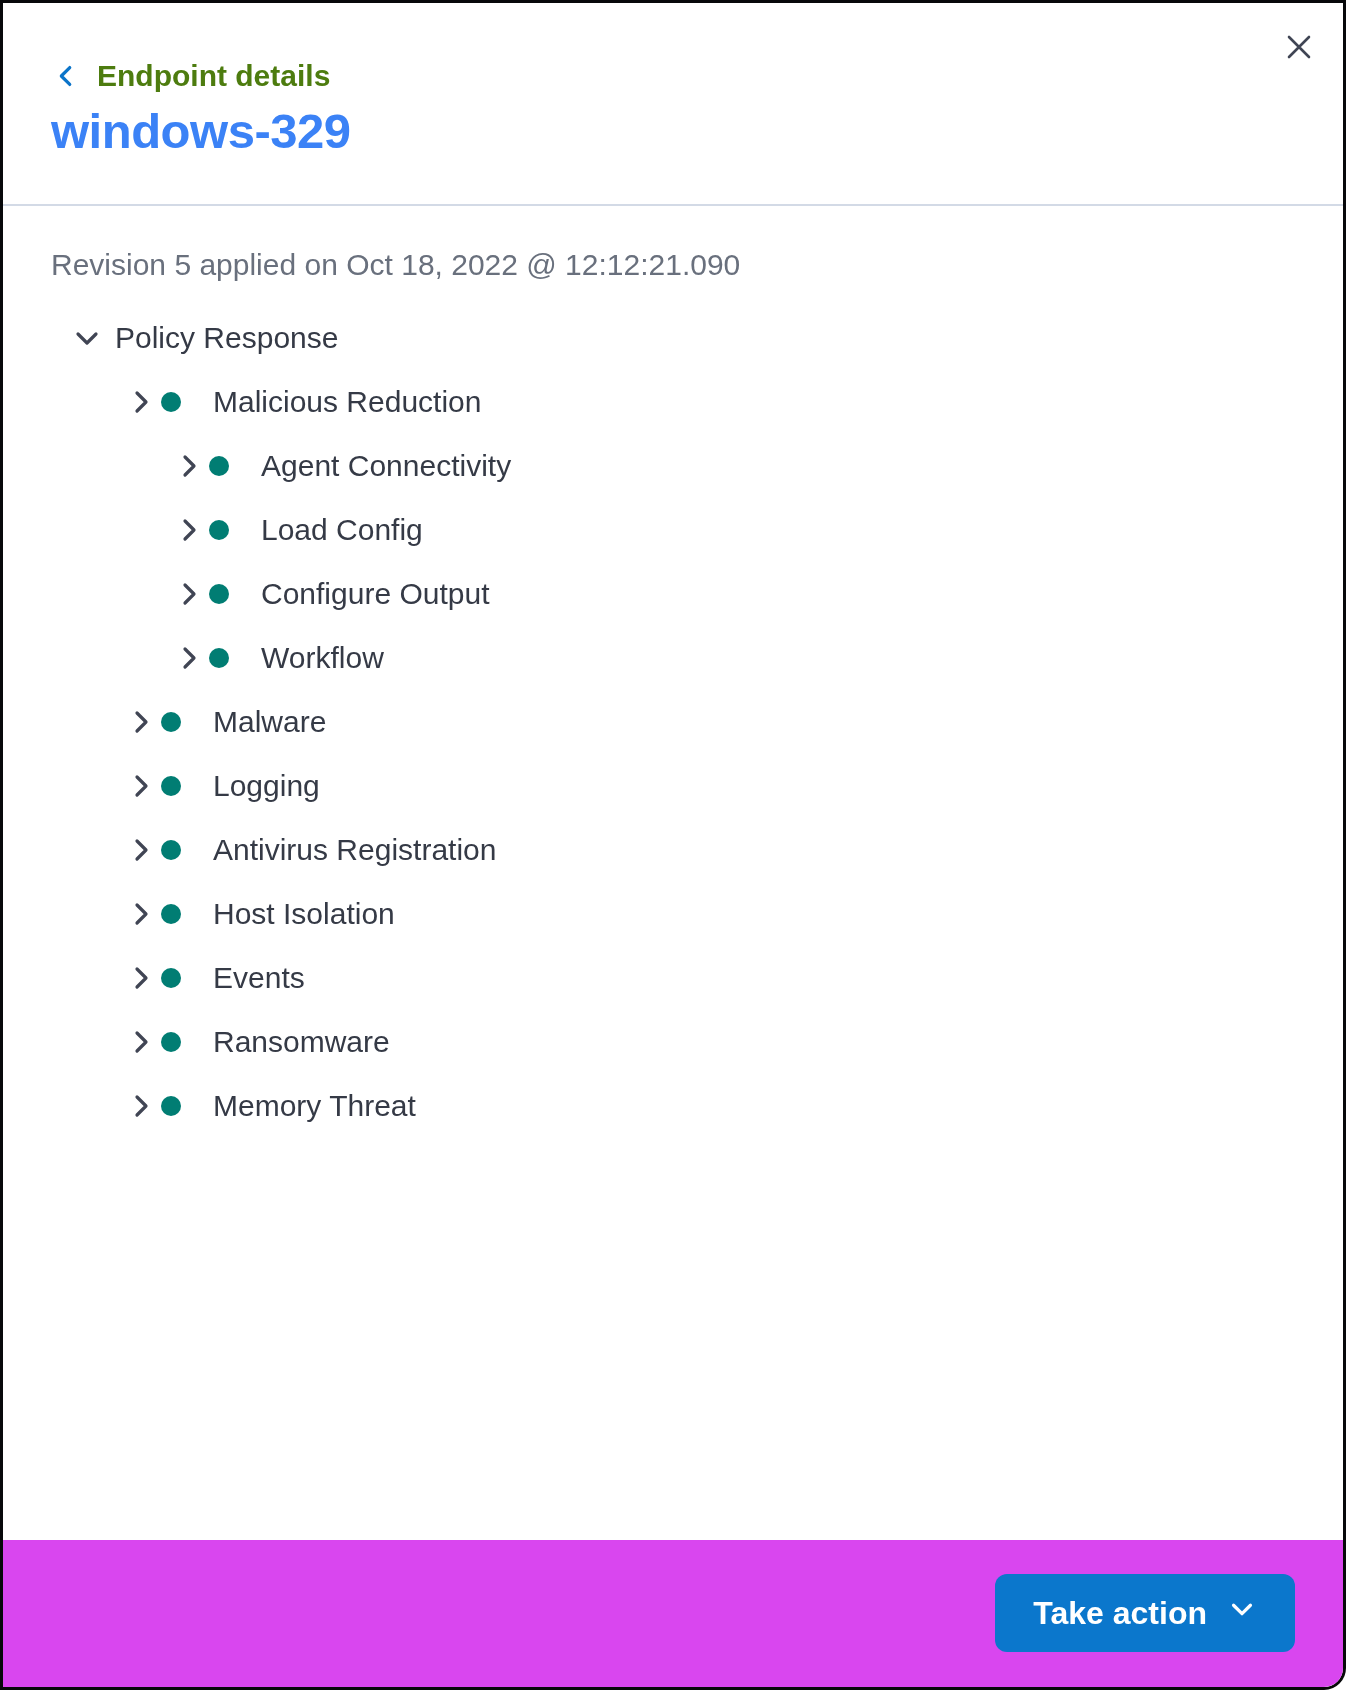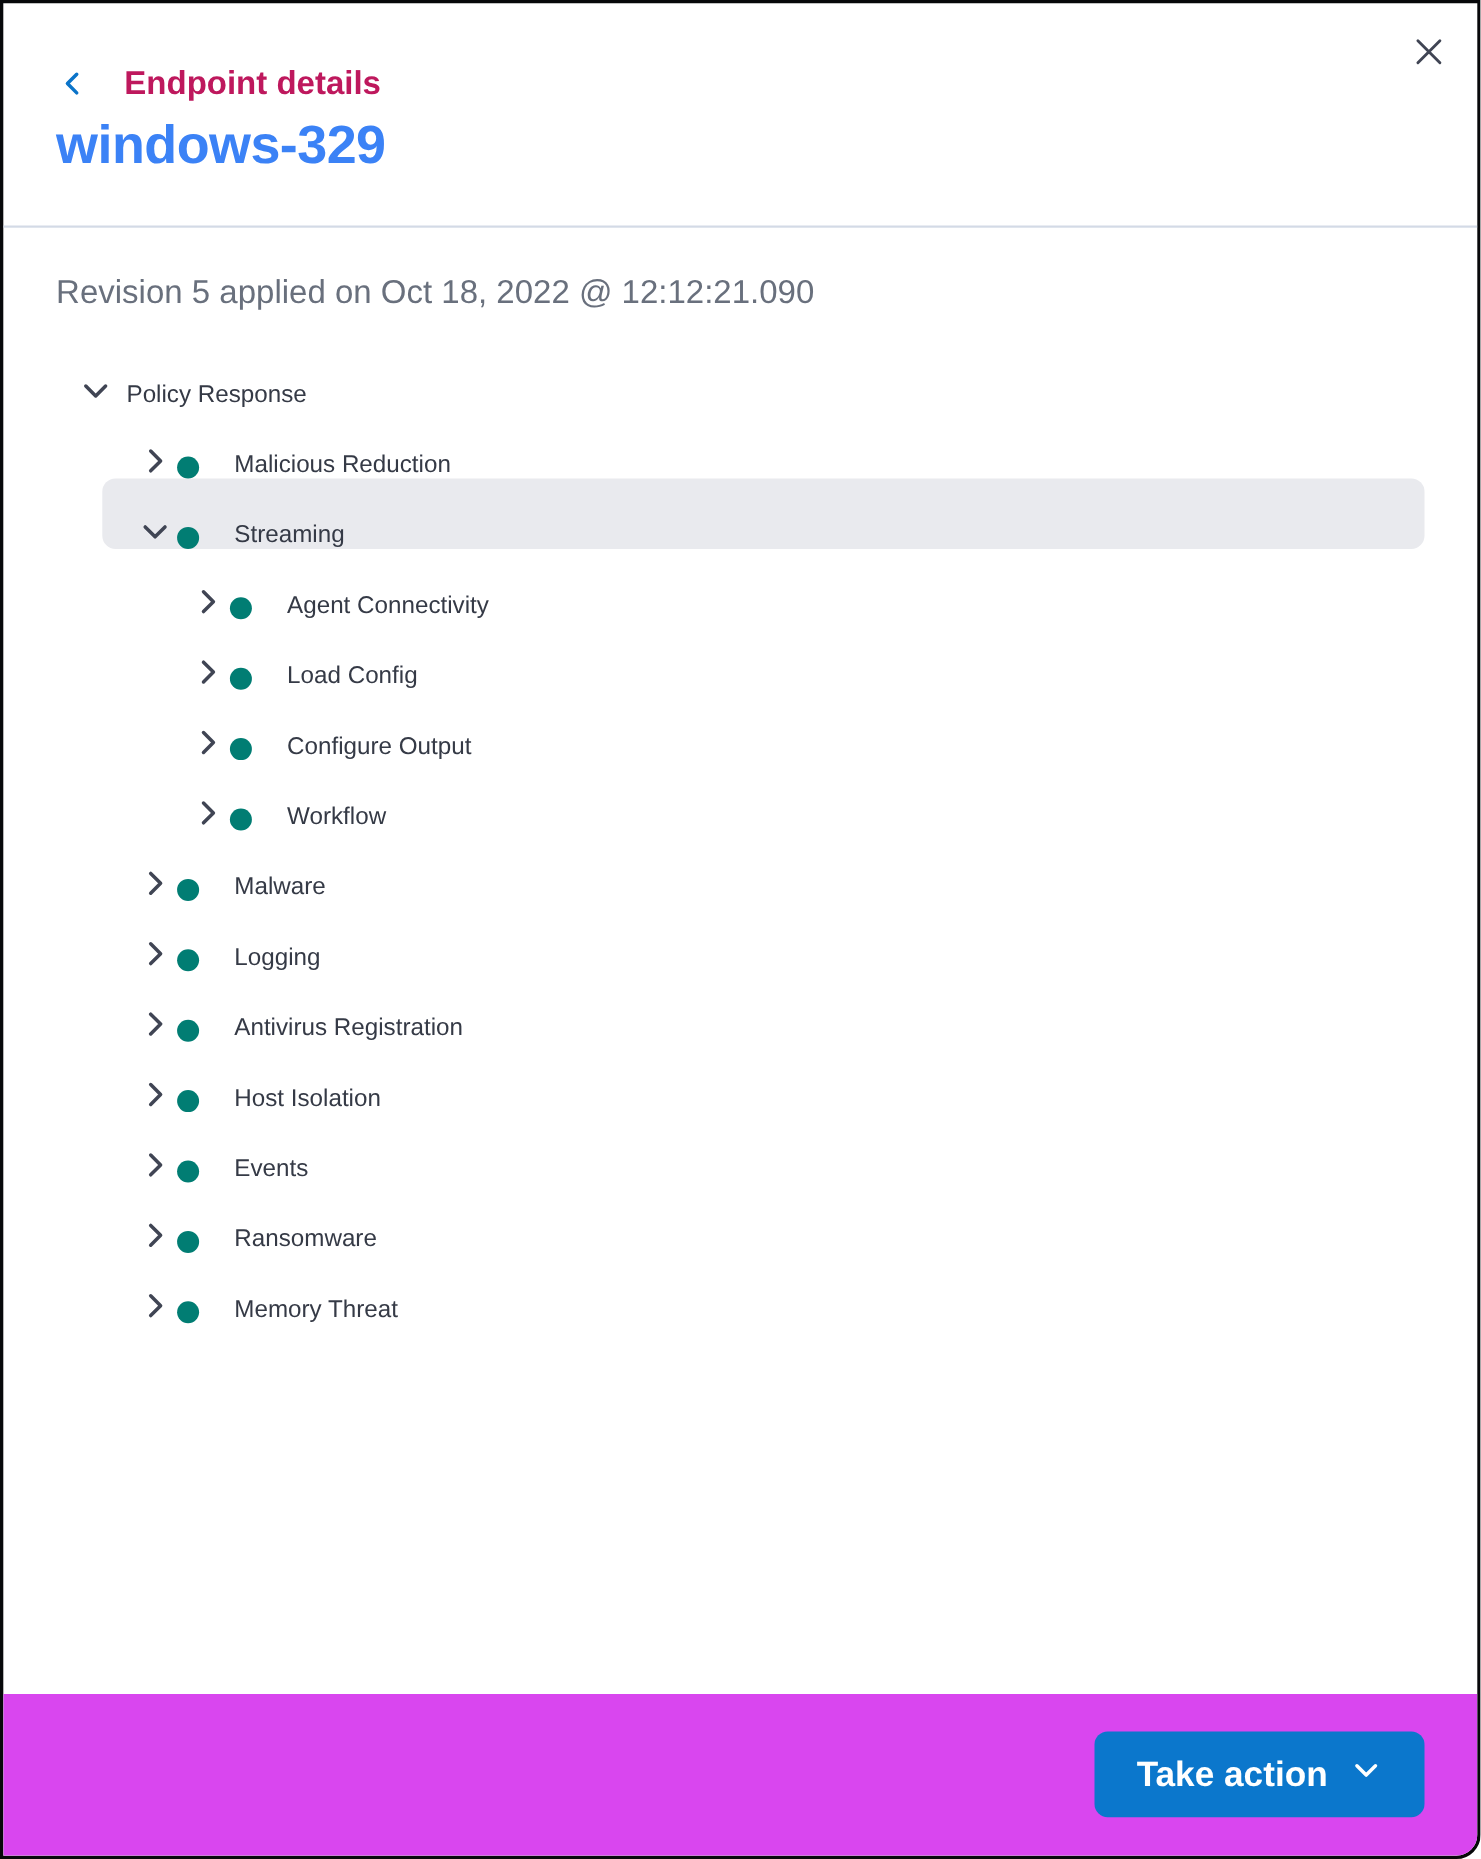--- a/index.html
+++ b/index.html
@@ -10,22 +10,22 @@
     border:3px solid #07080a;
     border-radius:0 0 22px 0;
     overflow:hidden;
     background:#ffffff;
     font-family:"Liberation Sans", sans-serif;
     color:#353a46;
   }
   
   .header{padding:56px 48px 0 48px;}
   .back-link{
-    display:inline-flex;align-items:center;gap:32px;
-    color:#be185d;font-size:30px;font-weight:700;
+    display:inline-flex;align-items:center;gap:16px;
+    color:#4d7c0f;font-size:30px;font-weight:700;
     cursor:pointer;background:none;border:none;padding:0;
     font-family:"Liberation Sans", sans-serif;
   }
   .back-link svg{display:block;}
   .flyout-title{
     margin-top:12px;
     font-size:49px;font-weight:800;letter-spacing:-0.5px;
     color:#3b82f6;line-height:1.0;
   }
   .divider{height:2px;background:#d3dae6;margin-top:48px;}
@@ -33,23 +33,23 @@
     position:absolute;top:26px;right:26px;
     width:36px;height:36px;
     display:flex;align-items:center;justify-content:center;
     background:none;border:none;cursor:pointer;padding:0;
   }
   
   .content{padding:0 48px;}
   .revision{margin-top:42px;font-size:30px;color:#69707d;}
   .tree{margin-top:24px;}
   .tree-row{
-    display:flex;align-items:flex-end;
+    display:flex;align-items:center;
     height:64px;
-    font-size:22px;color:#353a46;
+    font-size:30px;color:#353a46;
   }
   .tree-row .toggle{
     width:32px;height:32px;flex:0 0 32px;
     background:none;border:none;padding:0;cursor:pointer;
     display:flex;align-items:center;justify-content:center;
   }
   .status-dot{
     width:20px;height:20px;flex:0 0 20px;
     margin-left:4px;
     border-radius:50%;
@@ -123,29 +123,20 @@
       <div id="tree-items">
           <div class="tree-row level1">
             <button class="toggle">
               <svg width="32" height="32" viewBox="0 0 32 32">
                 <path d="M12 7 L21 16 L12 25" fill="none" stroke="#404554" stroke-width="3.2" stroke-linecap="round" stroke-linejoin="round"></path>
               </svg>
             </button>
             <span class="status-dot"></span>
             <span class="tree-label">Malicious Reduction</span>
           </div>
-          <div class="tree-row level1 selected">
-            <button class="toggle">
-              <svg width="32" height="32" viewBox="0 0 32 32">
-                <path d="M7 12 L16 21 L25 12" fill="none" stroke="#404554" stroke-width="3.2" stroke-linecap="round" stroke-linejoin="round"></path>
-              </svg>
-            </button>
-            <span class="status-dot"></span>
-            <span class="tree-label">Streaming</span>
-          </div>
           <div class="tree-row level2">
             <button class="toggle">
               <svg width="32" height="32" viewBox="0 0 32 32">
                 <path d="M12 7 L21 16 L12 25" fill="none" stroke="#404554" stroke-width="3.2" stroke-linecap="round" stroke-linejoin="round"></path>
               </svg>
             </button>
             <span class="status-dot"></span>
             <span class="tree-label">Agent Connectivity</span>
           </div>
           <div class="tree-row level2">

